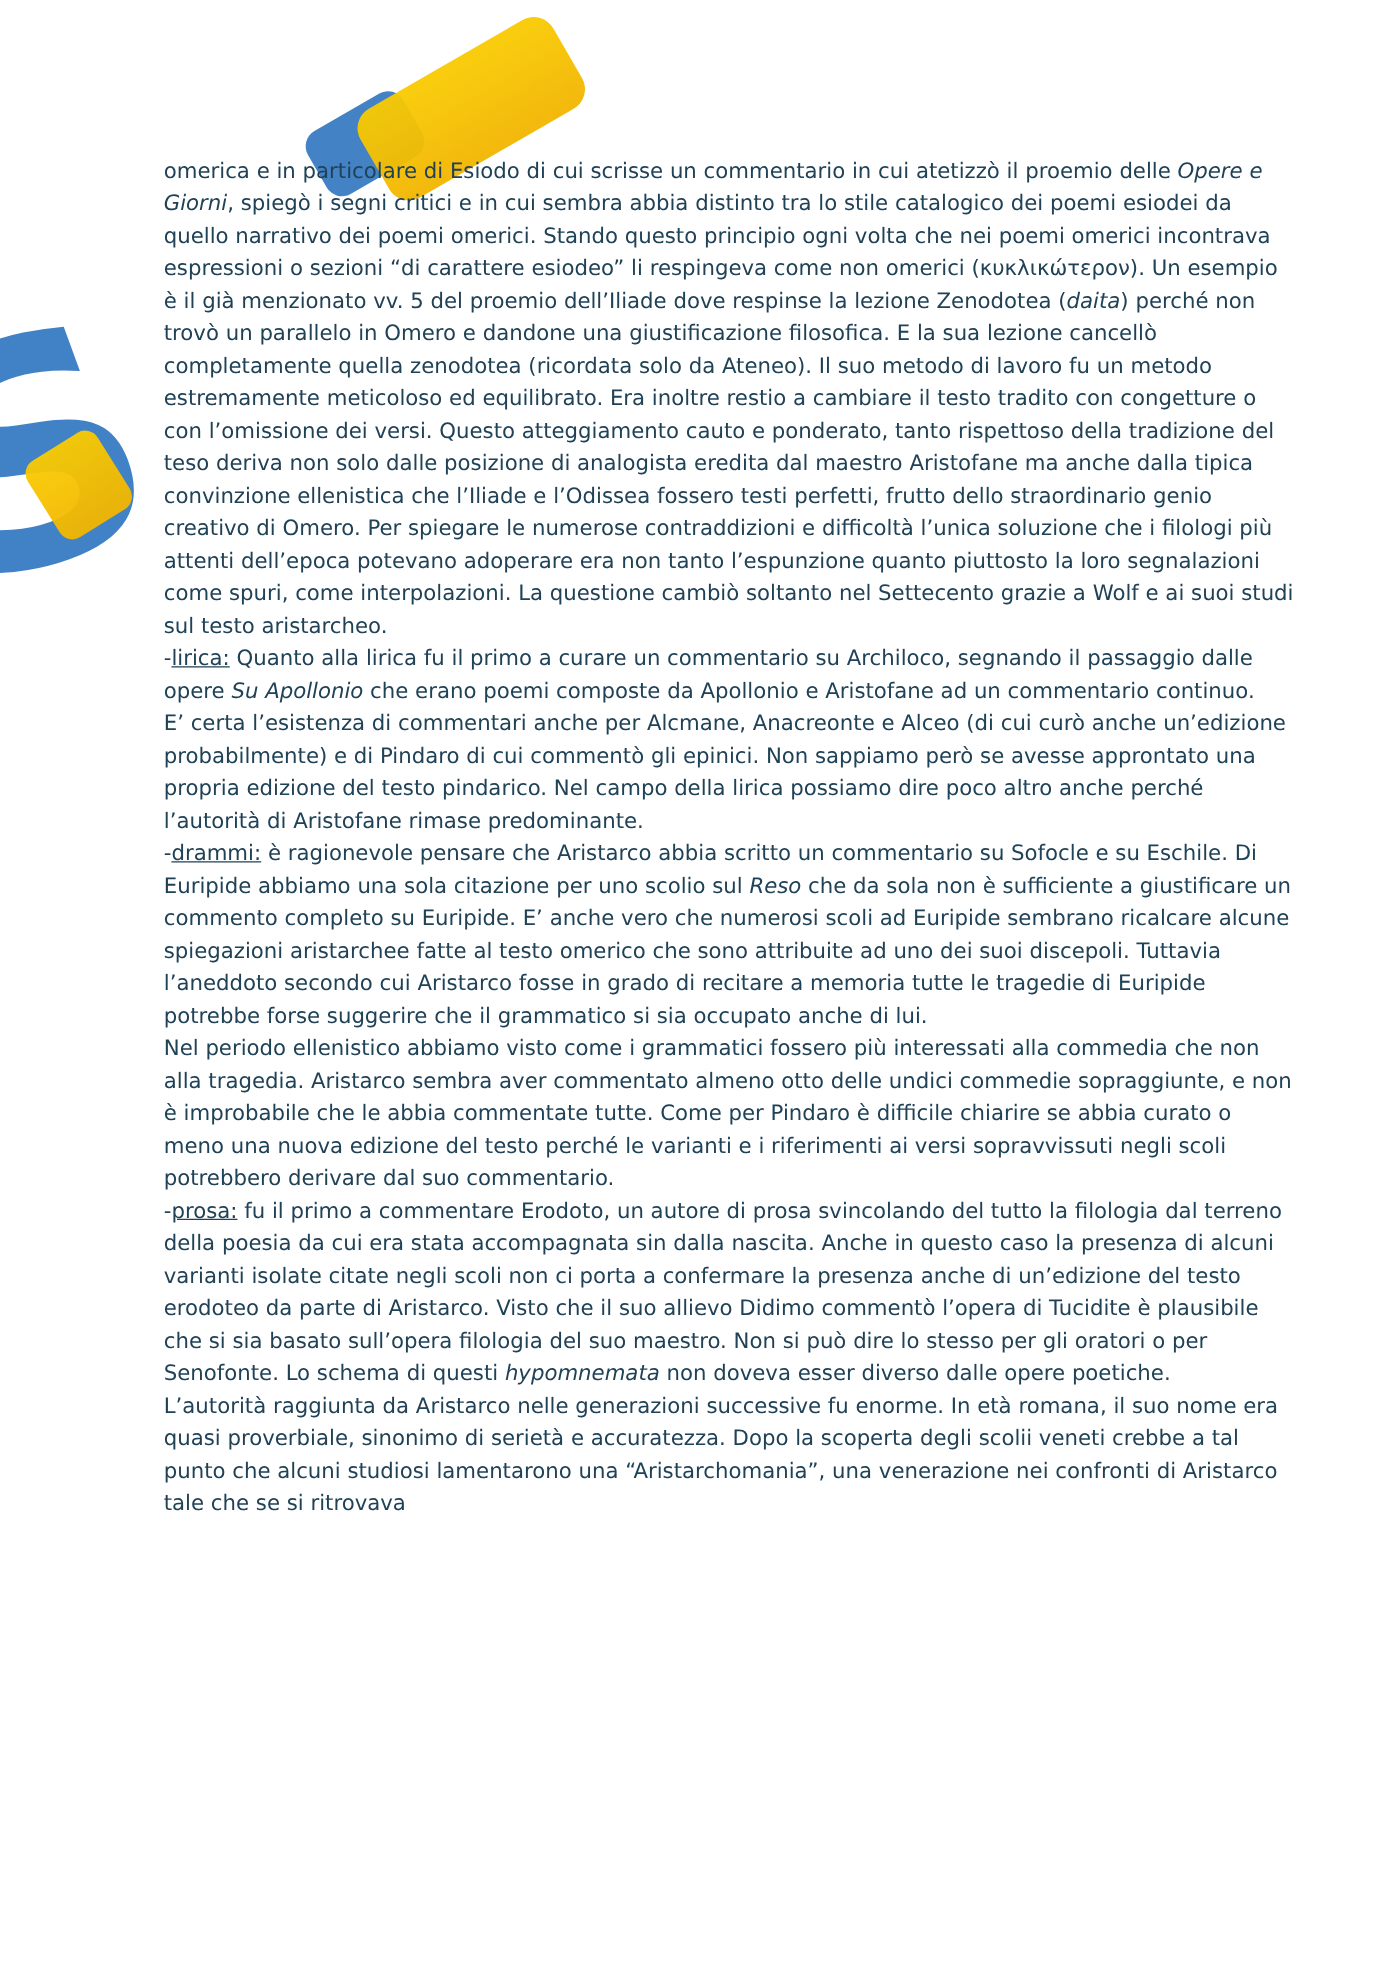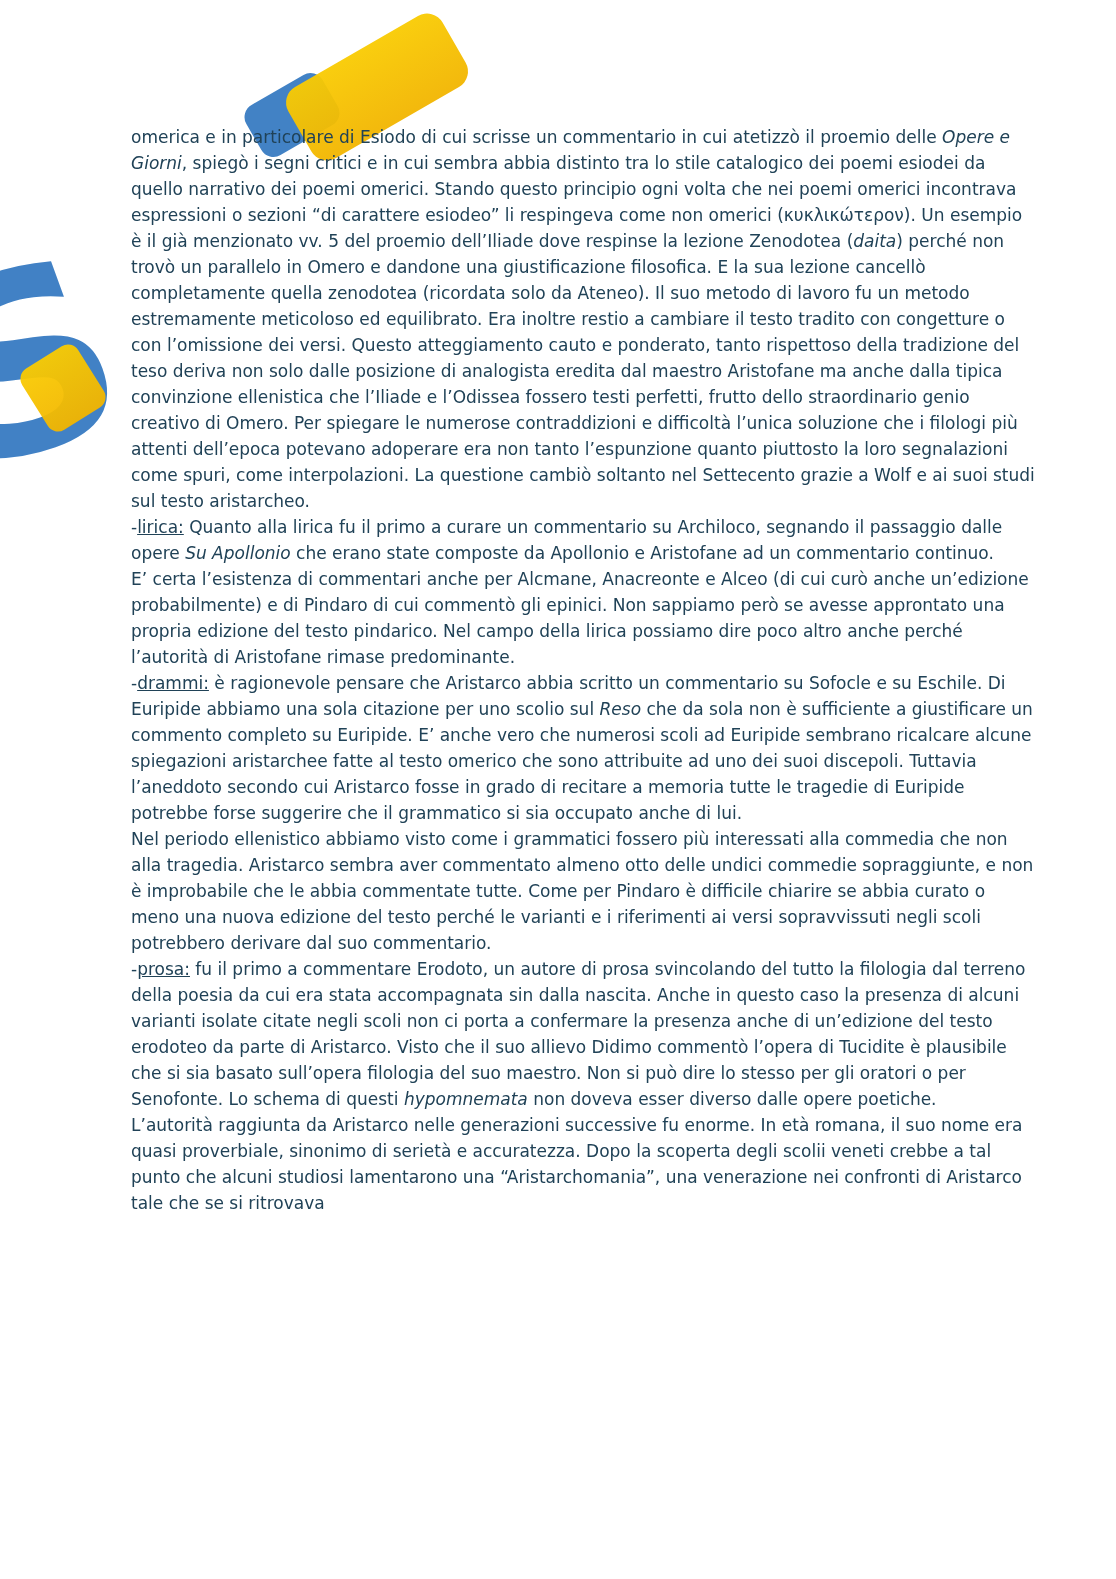--- a/index.html
+++ b/index.html
@@ -93,21 +93,21 @@
 
   <div class="watermark" aria-hidden="true">
     <div class="wm-blue-top"></div>
     <div class="wm-yellow-bar"></div>
     <div class="wm-letter">S</div>
     <div class="wm-yellow-wedge"></div>
   </div>
 
   <div class="doc-text">
       <p><span>omerica e in particolare di Esiodo di cui scrisse un commentario in cui atetizzò il proemio delle </span><span class="run-i">Opere e Giorni</span><span>, spiegò i segni critici e in cui sembra abbia distinto tra lo stile catalogico dei poemi esiodei da quello narrativo dei poemi omerici. Stando questo principio ogni volta che nei poemi omerici incontrava espressioni o sezioni “di carattere esiodeo” li respingeva come non omerici (κυκλικώτερον). Un esempio è il già menzionato vv. 5 del proemio dell’Iliade dove respinse la lezione Zenodotea (</span><span class="run-i">daita</span><span>) perché non trovò un parallelo in Omero e dandone una giustificazione filosofica. E la sua lezione cancellò completamente quella zenodotea (ricordata solo da Ateneo). Il suo metodo di lavoro fu un metodo estremamente meticoloso ed equilibrato. Era inoltre restio a cambiare il testo tradito con congetture o con l’omissione dei versi. Questo atteggiamento cauto e ponderato, tanto rispettoso della tradizione del teso deriva non solo dalle posizione di analogista eredita dal maestro Aristofane ma anche dalla tipica convinzione ellenistica che l’Iliade e l’Odissea fossero testi perfetti, frutto dello straordinario genio creativo di Omero. Per spiegare le numerose contraddizioni e difficoltà l’unica soluzione che i filologi più attenti dell’epoca potevano adoperare era non tanto l’espunzione quanto piuttosto la loro segnalazioni come spuri, come interpolazioni. La questione cambiò soltanto nel Settecento grazie a Wolf e ai suoi studi sul testo aristarcheo.</span></p>
-      <p><span>-</span><span class="run-u">lirica:</span><span> Quanto alla lirica fu il primo a curare un commentario su Archiloco, segnando il passaggio dalle opere </span><span class="run-i">Su Apollonio</span><span> che erano state composte da Apollonio e Aristofane ad un commentario continuo.</span></p>
+      <p><span>-</span><span class="run-u">lirica:</span><span> Quanto alla lirica fu il primo a curare un commentario su Archiloco, segnando il passaggio dalle opere </span><span class="run-i">Su Apollonio</span><span> che erano poemi composte da Apollonio e Aristofane ad un commentario continuo.</span></p>
       <p><span>E’ certa l’esistenza di commentari anche per Alcmane, Anacreonte e Alceo (di cui curò anche un’edizione probabilmente) e di Pindaro di cui commentò gli epinici. Non sappiamo però se avesse approntato una propria edizione del testo pindarico. Nel campo della lirica possiamo dire poco altro anche perché l’autorità di Aristofane rimase predominante.</span></p>
       <p><span>-</span><span class="run-u">drammi:</span><span> è ragionevole pensare che Aristarco abbia scritto un commentario su Sofocle e su Eschile. Di Euripide abbiamo una sola citazione per uno scolio sul </span><span class="run-i">Reso</span><span> che da sola non è sufficiente a giustificare un commento completo su Euripide. E’ anche vero che numerosi scoli ad Euripide sembrano ricalcare alcune spiegazioni aristarchee fatte al testo omerico che sono attribuite ad uno dei suoi discepoli. Tuttavia l’aneddoto secondo cui Aristarco fosse in grado di recitare a memoria tutte le tragedie di Euripide potrebbe forse suggerire che il grammatico si sia occupato anche di lui.</span></p>
       <p><span>Nel periodo ellenistico abbiamo visto come i grammatici fossero più interessati alla commedia che non alla tragedia. Aristarco sembra aver commentato almeno otto delle undici commedie sopraggiunte, e non è improbabile che le abbia commentate tutte. Come per Pindaro è difficile chiarire se abbia curato o meno una nuova edizione del testo perché le varianti e i riferimenti ai versi sopravvissuti negli scoli potrebbero derivare dal suo commentario.</span></p>
       <p><span>-</span><span class="run-u">prosa:</span><span> fu il primo a commentare Erodoto, un autore di prosa svincolando del tutto la filologia dal terreno della poesia da cui era stata accompagnata sin dalla nascita. Anche in questo caso la presenza di alcuni varianti isolate citate negli scoli non ci porta a confermare la presenza anche di un’edizione del testo erodoteo da parte di Aristarco. Visto che il suo allievo Didimo commentò l’opera di Tucidite è plausibile che si sia basato sull’opera filologia del suo maestro. Non si può dire lo stesso per gli oratori o per Senofonte. Lo schema di questi </span><span class="run-i">hypomnemata</span><span> non doveva esser diverso dalle opere poetiche.</span></p>
       <p><span>L’autorità raggiunta da Aristarco nelle generazioni successive fu enorme. In età romana, il suo nome era quasi proverbiale, sinonimo di serietà e accuratezza. Dopo la scoperta degli scolii veneti crebbe a tal punto che alcuni studiosi lamentarono una “Aristarchomania”, una venerazione nei confronti di Aristarco tale che se si ritrovava</span></p>
     </div>
 
 </div>
 
 </body></html>

